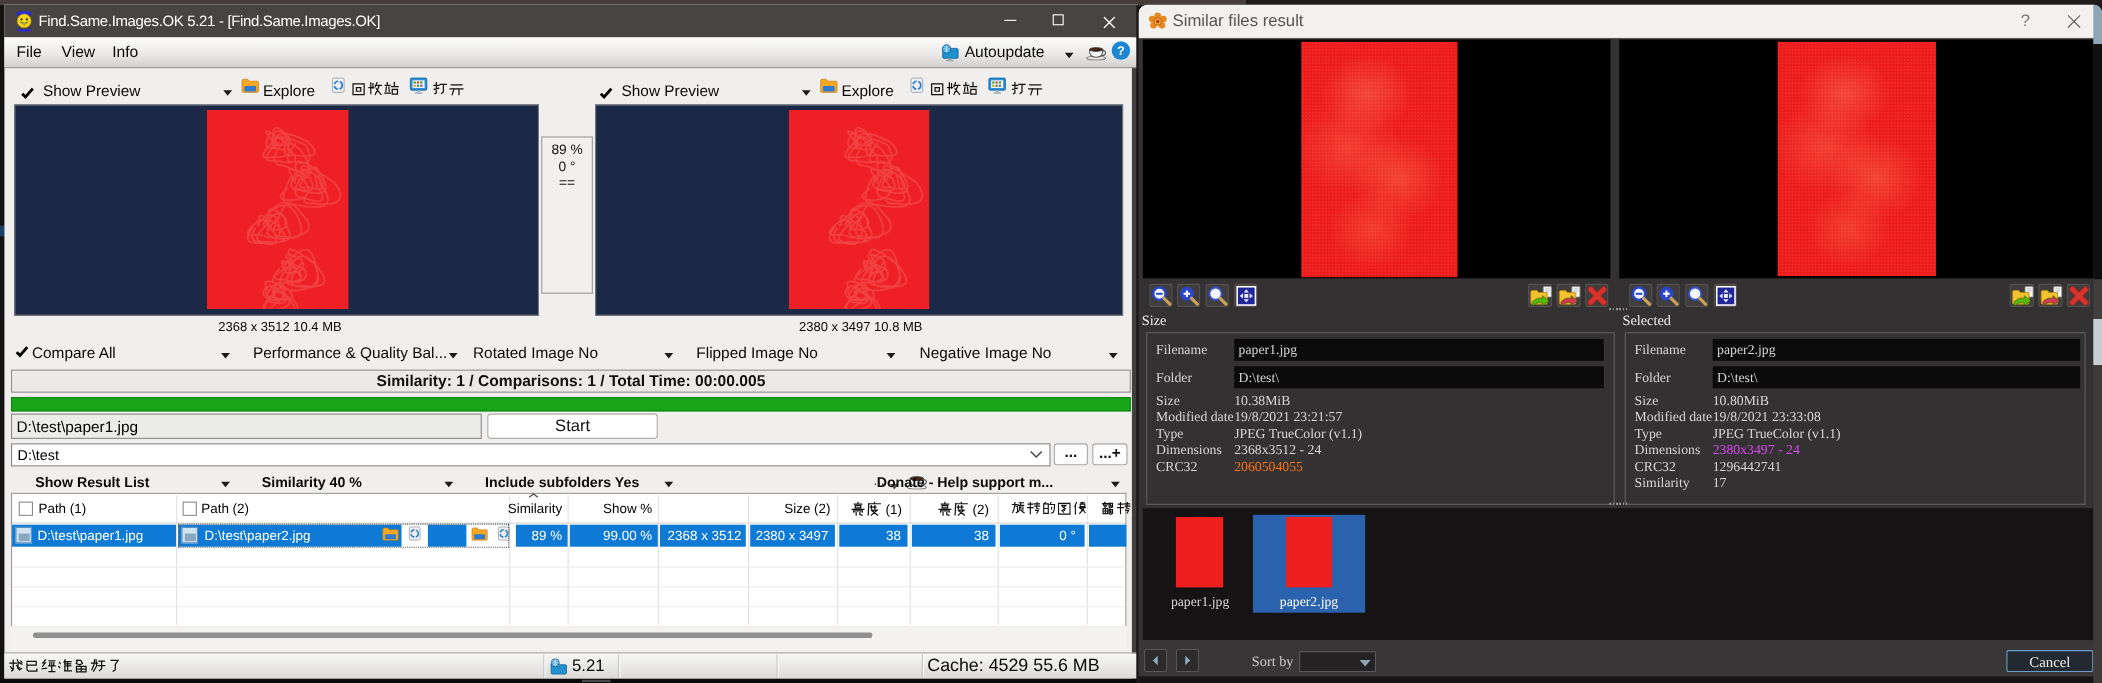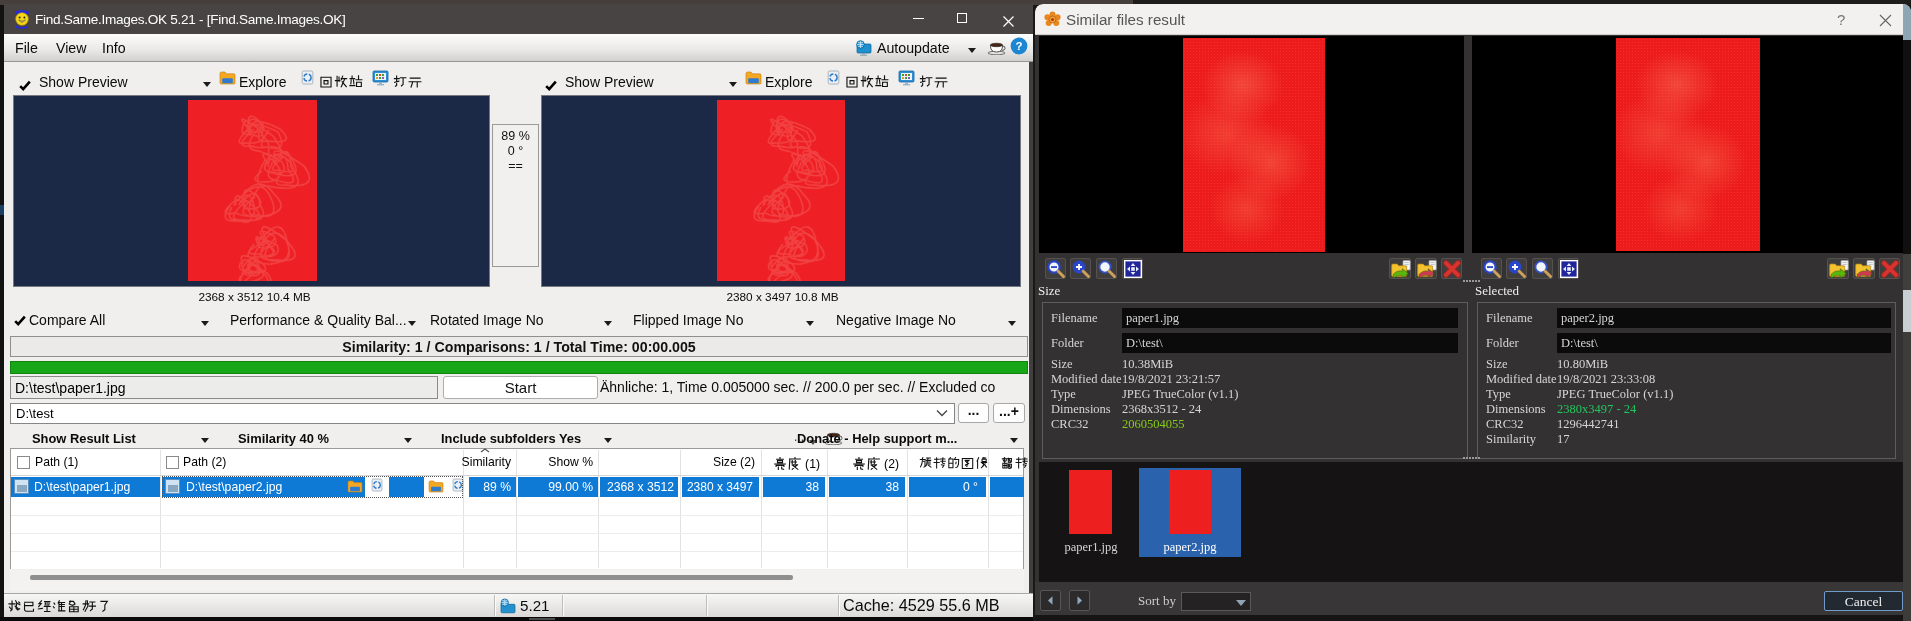--- a/index.html
+++ b/index.html
@@ -184,21 +184,20 @@
       <span style="display:block;width:0;height:0;border-left:4.5px solid transparent;border-right:4.5px solid transparent;border-top:5px solid #1a1a1a"></span>
     </div>
     <div style="position:absolute;left:832px;top:307px;font-size:14px;color:#0a0a0a;height:19px;line-height:19px">Negative Image No</div>
     <div style="position:absolute;left:1004px;top:317px">
       <span style="display:block;width:0;height:0;border-left:4.5px solid transparent;border-right:4.5px solid transparent;border-top:5px solid #1a1a1a"></span>
     </div>
     <div style="position:absolute;left:6px;top:332px;width:1018px;height:21px;background:#ebeae8;border:1px solid #8f8f8f;text-align:center;font-size:14.2px;font-weight:700;color:#111;line-height:20px">Similarity: 1 / Comparisons: 1 / Total Time: 00:00.005</div>
     <div style="position:absolute;left:6px;top:357px;width:1018px;height:13px;background:#17a617;border:1px solid #108510"></div>
     <div style="position:absolute;left:6px;top:372px;width:428px;height:23px;background:#ececeb;border:1px solid #8a8a8a;font-size:14px;color:#000;line-height:22px;padding-left:4px">D:\test\paper1.jpg</div>
     <div style="position:absolute;left:439px;top:372px;width:155px;height:23px;background:#fff;border:1px solid #adadad;border-radius:3px;text-align:center;font-size:15px;color:#111;line-height:22px">Start</div>
-    <div style="position:absolute;left:596px;top:372px;width:428px;height:23px;overflow:hidden;font-size:14px;color:#0a0a0a;line-height:23px;white-space:nowrap">Ähnliche: 1, Time 0.005000 sec. // 200.0 per sec. // Excluded co</div>
     <div style="position:absolute;left:6px;top:399px;width:945px;height:21px;background:#fff;border:1px solid #868686;font-size:13px;color:#000;line-height:20px;padding-left:5px">D:\test</div>
     <svg style="position:absolute;left:932px;top:405px" width="12" height="8" viewBox="0 0 12 8">
       <path d="M1,1.5 L6,6.5 L11,1.5" fill="none" stroke="#444" stroke-width="1.3"></path>
     </svg>
     <div style="position:absolute;left:954px;top:399px;width:31px;height:20px;background:#fdfdfd;border:1px solid #a8a8a8;border-radius:3px;text-align:center;font-size:14px;color:#111;line-height:12px;font-weight:700">...</div>
     <div style="position:absolute;left:989px;top:399px;width:32px;height:20px;background:#fdfdfd;border:1px solid #a8a8a8;border-radius:3px;text-align:center;font-size:14px;color:#111;line-height:15px;font-weight:700">...+</div>
     <div style="position:absolute;left:28px;top:425px;font-size:12.9px;color:#0a0a0a;height:19px;line-height:19px;font-weight:700">Show Result List</div>
     <div style="position:absolute;left:197px;top:434px">
       <span style="display:block;width:0;height:0;border-left:4.5px solid transparent;border-right:4.5px solid transparent;border-top:5px solid #1a1a1a"></span>
     </div>
@@ -524,37 +523,37 @@
     </div>
     <div style="position:absolute;left:16px;top:353px;font-family:'Liberation Serif',serif;font-size:12.5px;color:#d6d6d6">Size</div>
     <div style="position:absolute;left:87px;top:353px;font-family:'Liberation Serif',serif;font-size:12.5px;color:#d6d6d6">10.38MiB</div>
     <div style="position:absolute;left:16px;top:368px;font-family:'Liberation Serif',serif;font-size:12.5px;color:#d6d6d6">Modified date</div>
     <div style="position:absolute;left:87px;top:368px;font-family:'Liberation Serif',serif;font-size:12.5px;color:#d6d6d6">19/8/2021 23:21:57</div>
     <div style="position:absolute;left:16px;top:383px;font-family:'Liberation Serif',serif;font-size:12.5px;color:#d6d6d6">Type</div>
     <div style="position:absolute;left:87px;top:383px;font-family:'Liberation Serif',serif;font-size:12.5px;color:#d6d6d6">JPEG TrueColor (v1.1)</div>
     <div style="position:absolute;left:16px;top:398px;font-family:'Liberation Serif',serif;font-size:12.5px;color:#d6d6d6">Dimensions</div>
     <div style="position:absolute;left:87px;top:398px;font-family:'Liberation Serif',serif;font-size:12.5px;color:#d6d6d6">2368x3512 - 24</div>
     <div style="position:absolute;left:16px;top:413px;font-family:'Liberation Serif',serif;font-size:12.5px;color:#d6d6d6">CRC32</div>
-    <div style="position:absolute;left:87px;top:413px;font-family:'Liberation Serif',serif;font-size:12.5px;color:#84cc16">2060504055</div>
+    <div style="position:absolute;left:87px;top:413px;font-family:'Liberation Serif',serif;font-size:12.5px;color:#f97316">2060504055</div>
     <div style="position:absolute;left:451px;top:307px;font-family:'Liberation Serif',serif;font-size:12.5px;color:#d6d6d6">Filename</div>
     <div style="position:absolute;left:522px;top:304px;width:334px;height:20px;background:#0b0b0b">
       <span style="position:absolute;left:4px;top:3px;font-family:'Liberation Serif',serif;font-size:12.5px;color:#d6d6d6">paper2.jpg</span>
     </div>
     <div style="position:absolute;left:451px;top:332px;font-family:'Liberation Serif',serif;font-size:12.5px;color:#d6d6d6">Folder</div>
     <div style="position:absolute;left:522px;top:329px;width:334px;height:20px;background:#0b0b0b">
       <span style="position:absolute;left:4px;top:3px;font-family:'Liberation Serif',serif;font-size:12.5px;color:#d6d6d6">D:\test\</span>
     </div>
     <div style="position:absolute;left:451px;top:353px;font-family:'Liberation Serif',serif;font-size:12.5px;color:#d6d6d6">Size</div>
     <div style="position:absolute;left:522px;top:353px;font-family:'Liberation Serif',serif;font-size:12.5px;color:#d6d6d6">10.80MiB</div>
     <div style="position:absolute;left:451px;top:368px;font-family:'Liberation Serif',serif;font-size:12.5px;color:#d6d6d6">Modified date</div>
     <div style="position:absolute;left:522px;top:368px;font-family:'Liberation Serif',serif;font-size:12.5px;color:#d6d6d6">19/8/2021 23:33:08</div>
     <div style="position:absolute;left:451px;top:383px;font-family:'Liberation Serif',serif;font-size:12.5px;color:#d6d6d6">Type</div>
     <div style="position:absolute;left:522px;top:383px;font-family:'Liberation Serif',serif;font-size:12.5px;color:#d6d6d6">JPEG TrueColor (v1.1)</div>
     <div style="position:absolute;left:451px;top:398px;font-family:'Liberation Serif',serif;font-size:12.5px;color:#d6d6d6">Dimensions</div>
-    <div style="position:absolute;left:522px;top:398px;font-family:'Liberation Serif',serif;font-size:12.5px;color:#22c55e">2380x3497 - 24</div>
+    <div style="position:absolute;left:522px;top:398px;font-family:'Liberation Serif',serif;font-size:12.5px;color:#d946ef">2380x3497 - 24</div>
     <div style="position:absolute;left:451px;top:413px;font-family:'Liberation Serif',serif;font-size:12.5px;color:#d6d6d6">CRC32</div>
     <div style="position:absolute;left:522px;top:413px;font-family:'Liberation Serif',serif;font-size:12.5px;color:#d6d6d6">1296442741</div>
     <div style="position:absolute;left:451px;top:428px;font-family:'Liberation Serif',serif;font-size:12.5px;color:#d6d6d6">Similarity</div>
     <div style="position:absolute;left:522px;top:428px;font-family:'Liberation Serif',serif;font-size:12.5px;color:#d6d6d6">17</div>
     <div style="position:absolute;left:428px;top:453px;width:18px;height:2px;background:repeating-linear-gradient(90deg,#999 0 1.5px,transparent 1.5px 3px)"></div>
     <div style="position:absolute;left:4px;top:458px;width:864px;height:120px;background:#151314"></div>
     <div style="position:absolute;left:104px;top:464px;width:102px;height:89px;background:#2a62ae"></div>
     <div style="position:absolute;left:34px;top:466px;width:43px;height:64px;background:#ee1f1f"></div>
     <div style="position:absolute;left:134px;top:466px;width:42px;height:64px;background:#ee1f1f"></div>
     <div style="position:absolute;left:14px;top:536px;width:84px;text-align:center;font-family:'Liberation Serif',serif;font-size:12.5px;color:#d6d6d6">paper1.jpg</div>

